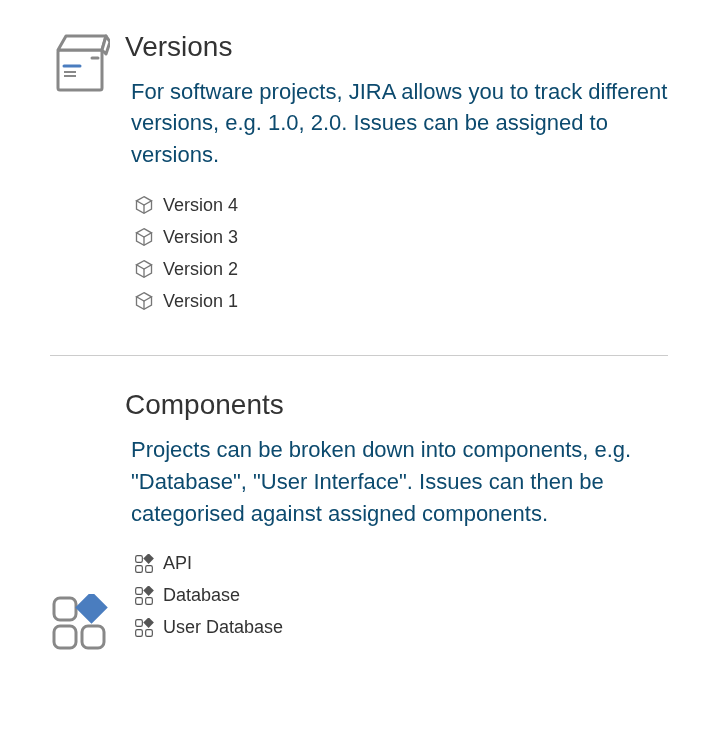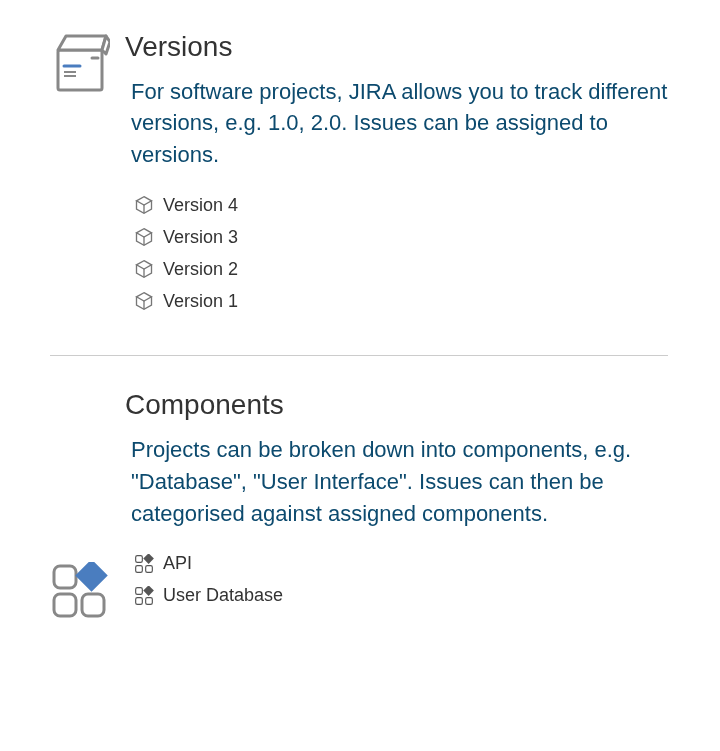--- a/index.html
+++ b/index.html
@@ -165,19 +165,30 @@
         </li>
         <li>
           <span class="item-icon">
             <svg width="20" height="20" viewBox="0 0 24 24">
               <rect x="2" y="2" width="8" height="8" rx="2" fill="none" stroke="#555" stroke-width="1.4"></rect>
               <rect x="2" y="14" width="8" height="8" rx="2" fill="none" stroke="#555" stroke-width="1.4"></rect>
               <rect x="14" y="14" width="8" height="8" rx="2" fill="none" stroke="#555" stroke-width="1.4"></rect>
               <rect x="13" y="1" width="9" height="9" transform="rotate(45 17.5 5.5)" fill="#555"></rect>
             </svg>
           </span>
+          <span>Database</span>
+        </li>
+        <li>
+          <span class="item-icon">
+            <svg width="20" height="20" viewBox="0 0 24 24">
+              <rect x="2" y="2" width="8" height="8" rx="2" fill="none" stroke="#555" stroke-width="1.4"></rect>
+              <rect x="2" y="14" width="8" height="8" rx="2" fill="none" stroke="#555" stroke-width="1.4"></rect>
+              <rect x="14" y="14" width="8" height="8" rx="2" fill="none" stroke="#555" stroke-width="1.4"></rect>
+              <rect x="13" y="1" width="9" height="9" transform="rotate(45 17.5 5.5)" fill="#555"></rect>
+            </svg>
+          </span>
           <span>User Database</span>
         </li>
       </ul>
     </div>
   </div>
 
 </div>
 
 </body></html>

